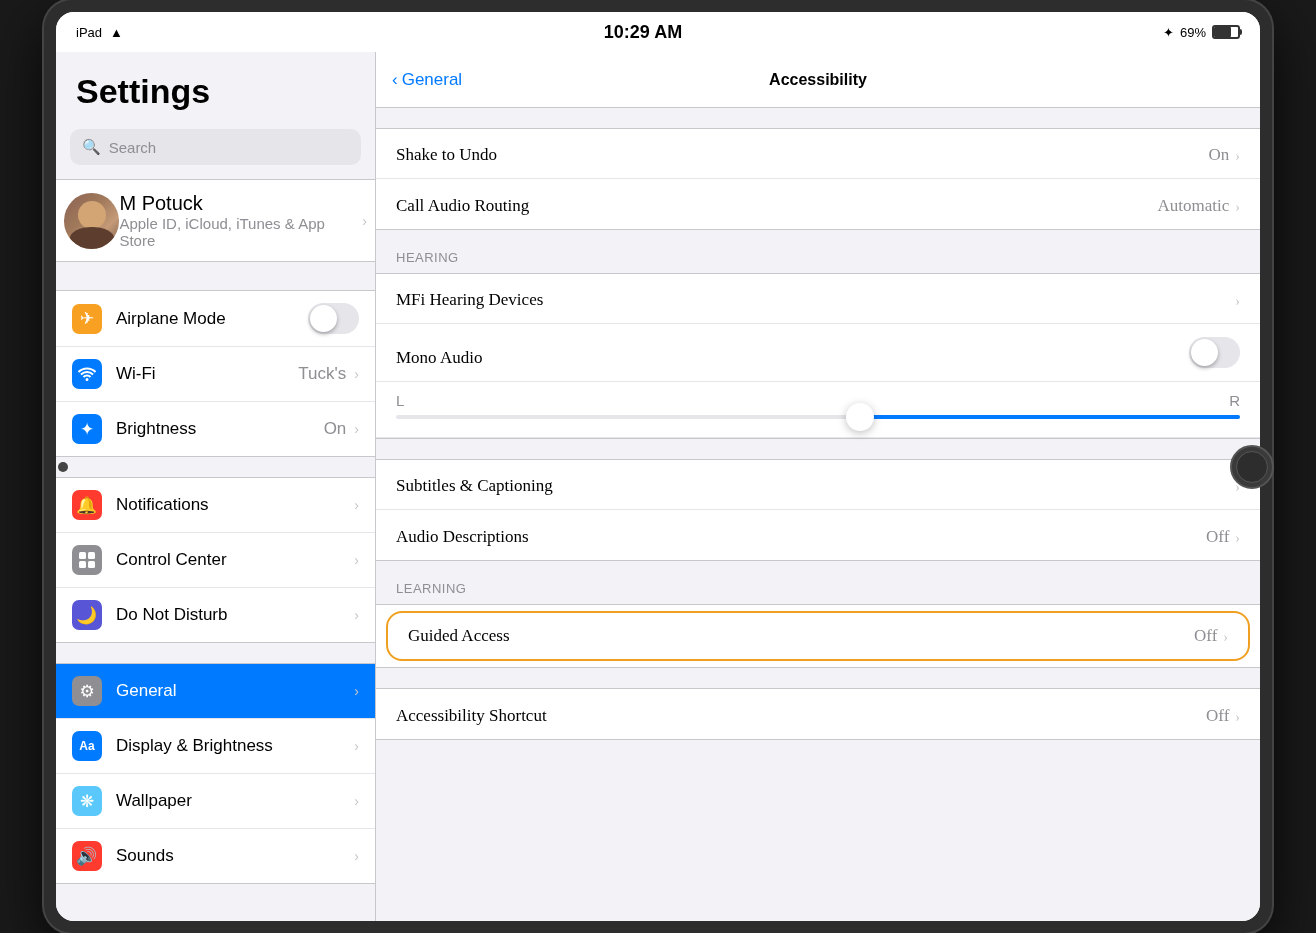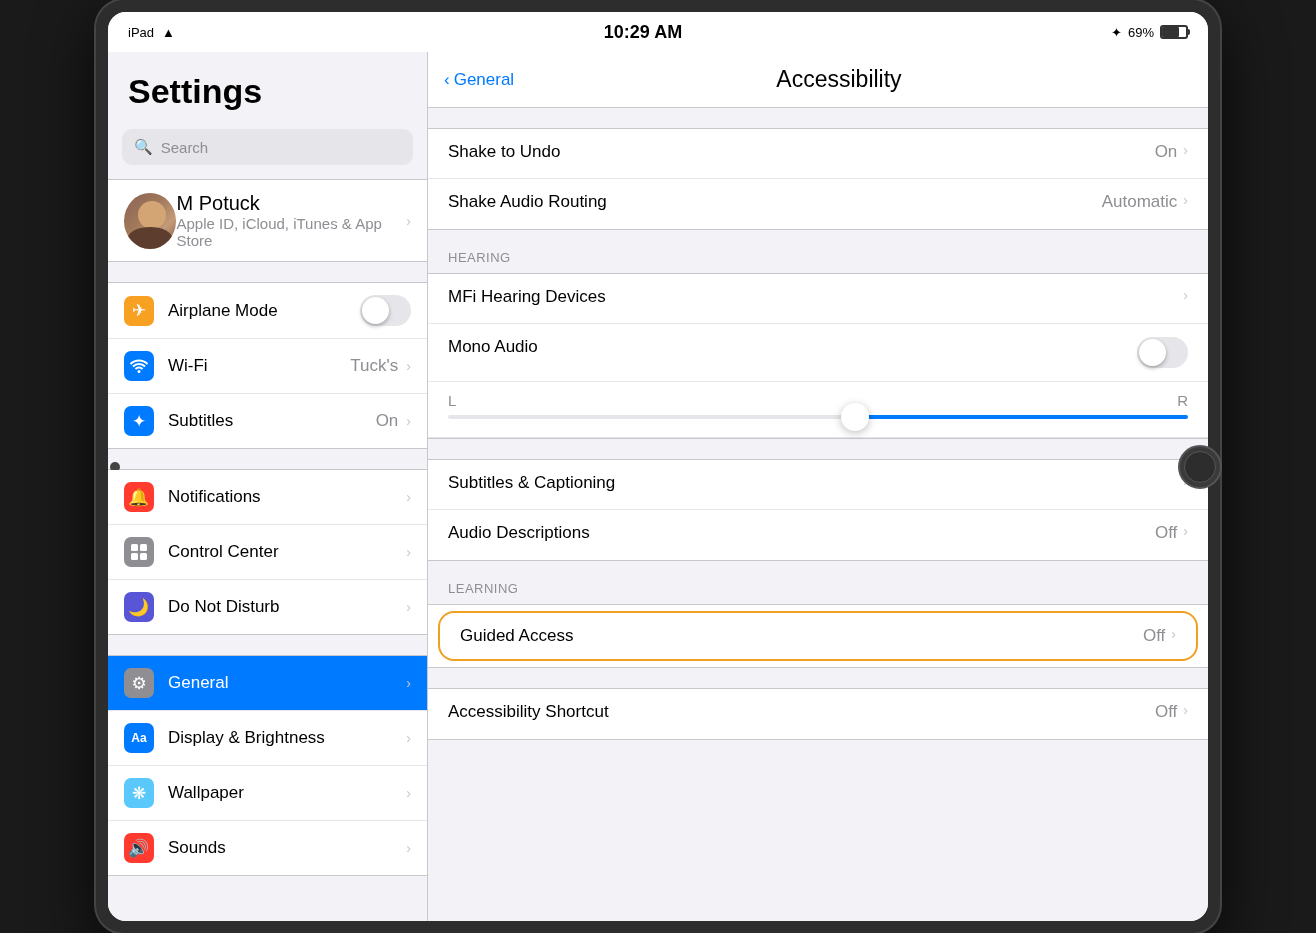--- a/index.html
+++ b/index.html
@@ -5,21 +5,21 @@
     * { box-sizing: border-box; margin: 0; padding: 0; }
     body {
       background: #1a1a1a;
       display: flex;
       justify-content: center;
       align-items: center;
       min-height: 100vh;
       font-family: -apple-system, 'SF Pro Text', 'Helvetica Neue', sans-serif;
     }
     .ipad-frame {
-      width: 1124px;
+      width: 1228px;
       height: 933px;
       background: #2d2d2d;
       border-radius: 28px;
       padding: 12px;
       position: relative;
       box-shadow: 0 0 0 2px #444, 0 20px 60px rgba(0,0,0,0.8);
       display: flex;
       align-items: center;
       justify-content: center;
     }
@@ -123,22 +123,22 @@
       width: 27px; height: 27px; background: white; border-radius: 50%;
       position: absolute; top: 2px; left: 2px;
       box-shadow: 0 2px 4px rgba(0,0,0,0.3);
     }
 
     
     .profile-section {
       background: white;
       border-top: 1px solid #c8c8cc;
       border-bottom: 1px solid #c8c8cc;
-      margin-bottom: 20px;
-      padding: 12px 16px;
+      margin-bottom: 28px;
+      padding: 12px 8px;
       display: flex;
       align-items: center;
       cursor: pointer;
     }
     .profile-info .name { font-size: 20px; font-weight: 500; color: #000; }
     .profile-info .subtitle { font-size: 15px; color: #8e8e93; }
 
     
     .right-panel {
       flex: 1;
@@ -153,43 +153,44 @@
       display: flex;
       align-items: center;
       position: relative;
     }
     .back-btn {
       display: flex; align-items: center; gap: 4px;
       color: #007aff; font-size: 17px; cursor: pointer;
       position: absolute; left: 16px;
     }
     .panel-title {
-      font-size: 23px; font-weight: 400; color: #000;
-      position: absolute; left: 50%; transform: translateX(-50%); margin-left: 21px;
+      font-size: 16px; font-weight: 700; color: #000;
+      position: absolute; left: 50%; transform: translateX(-50%);
     }
 
     
     .settings-group {
       margin: 20px 0 0 0;
     }
     .group-header {
       font-size: 13px; color: #8e8e93; text-transform: uppercase;
       padding: 0 20px 8px 20px; letter-spacing: 0.5px;
     }
     .group-body {
       background: white;
       border-top: 1px solid #c8c8cc;
       border-bottom: 1px solid #c8c8cc;
     }
     .settings-row {
-      display: flex; align-items: flex-start;
+      display: flex; align-items: flex-end;
       padding: 13px 20px;
       border-bottom: 1px solid #e5e5ea;
       background: white; min-height: 50px;
       cursor: pointer;
+      font-family: Liberation Serif, serif;
     }
     .settings-row:last-child { border-bottom: none; }
     .row-label { font-size: 17px; color: #000; flex: 1; }
     .row-value { font-size: 17px; color: #8e8e93; margin-right: 6px; }
     .row-chevron { color: #c7c7cc; font-size: 14px; }
 
     
     .audio-slider-area {
       background: white;
       border-bottom: 1px solid #e5e5ea;
@@ -307,21 +308,21 @@
               <svg width="18" height="14" viewBox="0 0 18 14" fill="white">
                 <path d="M9 11a1.5 1.5 0 110 3 1.5 1.5 0 010-3zm0-3.5a6 6 0 014.24 1.76l-1.42 1.42A4 4 0 009 9.5a4 4 0 00-2.83 1.17L4.76 9.26A6 6 0 019 7.5zm0-3.5a9.5 9.5 0 016.72 2.78l-1.42 1.42A7.5 7.5 0 009 6a7.5 7.5 0 00-5.3 2.2L2.28 6.78A9.5 9.5 0 019 4zm0-3.5a13 13 0 019.19 3.81L16.77 5.7A11 11 0 009 2.5 11 11 0 001.23 5.7L-.19 4.31A13 13 0 019 .5z"></path>
               </svg>
             </div>
             <span class="item-label">Wi-Fi</span>
             <span class="item-value">Tuck's</span>
             <span class="chevron">›</span>
           </div>
           <div class="sidebar-item">
             <div class="item-icon" style="background:#007aff;">✦</div>
-            <span class="item-label">Subtitles</span>
+            <span class="item-label">Brightness</span>
             <span class="item-value">On</span>
             <span class="chevron">›</span>
           </div>
         </div>
 
         <div class="sidebar-section">
           <div class="sidebar-item">
             <div class="item-icon" style="background:#ff3b30;">🔔</div>
             <span class="item-label">Notifications</span>
             <span class="chevron">›</span>
@@ -380,21 +381,21 @@
         </div>
 
         <div class="settings-group">
           <div class="group-body">
             <div class="settings-row">
               <span class="row-label">Shake to Undo</span>
               <span class="row-value">On</span>
               <span class="row-chevron">›</span>
             </div>
             <div class="settings-row">
-              <span class="row-label">Shake Audio Routing</span>
+              <span class="row-label">Call Audio Routing</span>
               <span class="row-value">Automatic</span>
               <span class="row-chevron">›</span>
             </div>
           </div>
         </div>
 
         <div class="settings-group">
           <div class="group-header">HEARING</div>
           <div class="group-body">
             <div class="settings-row">

